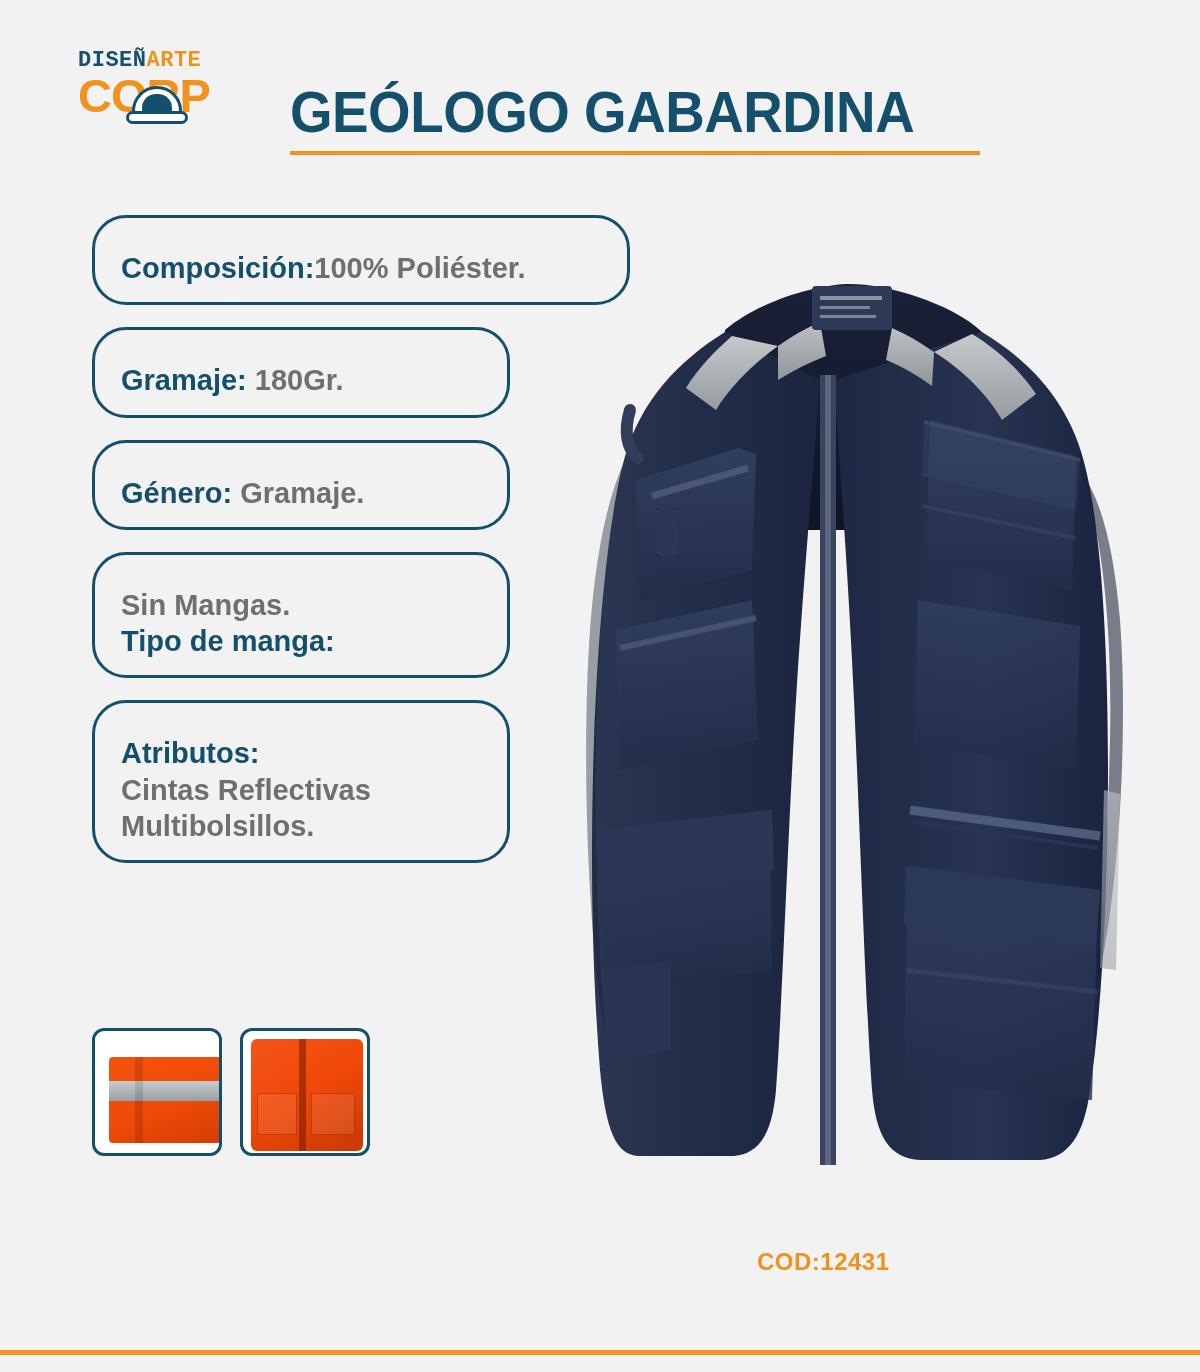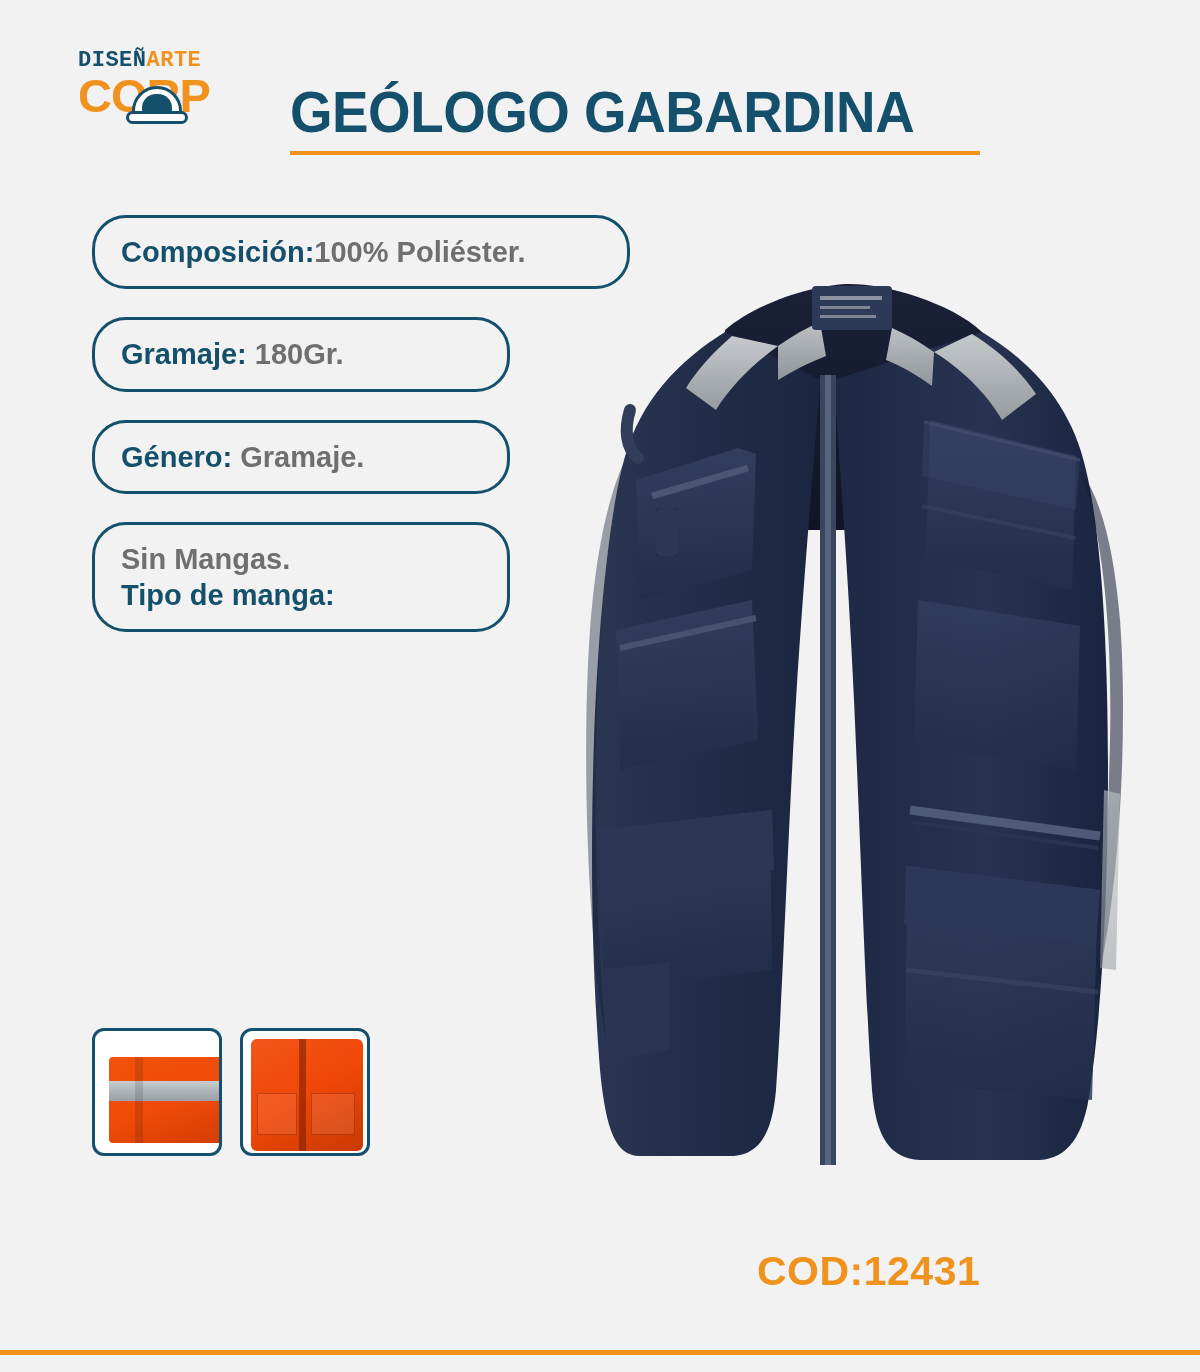--- a/index.html
+++ b/index.html
@@ -115,22 +115,22 @@
   .specs {
     position: absolute;
     left: 92px;
     top: 215px;
     width: 560px;
   }
   .spec-card {
     border: 3px solid #14506b;
     border-radius: 34px;
     background: transparent;
-    padding: 16px 26px 16px 26px;
-    margin-bottom: 28px;
+    padding: 32px 26px 16px 26px;
+    margin-bottom: 22px;
     box-sizing: border-box;
     display: inline-block;
   }
   .spec-card .line {
     font-size: 29px;
     line-height: 1.25;
     white-space: nowrap;
   }
   .spec-label {
     font-weight: bold;
@@ -239,21 +239,21 @@
   .vest {
     position: absolute;
     inset: 0;
   }
 
   
   .code {
     position: absolute;
     left: 757px;
     top: 1248px;
-    font-size: 41px;
+    font-size: 24px;
     font-weight: bold;
     color: #f0921e;
     font-family: "Liberation Sans Narrow", "Liberation Sans", sans-serif;
     letter-spacing: 0.5px;
   }
 
   .footer-rule {
     position: absolute;
     left: 0;
     top: 1350px;
@@ -308,20 +308,31 @@
 
   <div class="spec-card card-w5">
     <div class="line">
       <span class="spec-value">Sin Mangas.</span>
     </div>
     <div class="line">
       <span class="spec-label">Tipo de manga:</span>
     </div>
   </div>
 
+  <div class="spec-card card-w6">
+    <div class="line">
+      <span class="spec-label">Atributos:</span>
+    </div>
+    <div class="line">
+      <span class="spec-value">Cintas Reflectivas</span>
+    </div>
+    <div class="line">
+      <span class="spec-value">Multibolsillos.</span>
+    </div>
+  </div>
 
 </div>
 
 <div class="swatches">
   <div class="swatch">
     <div class="sw1-body"></div>
     <div class="sw1-stripe"></div>
     <div class="sw1-shadowline"></div>
   </div>
   <div class="swatch">

